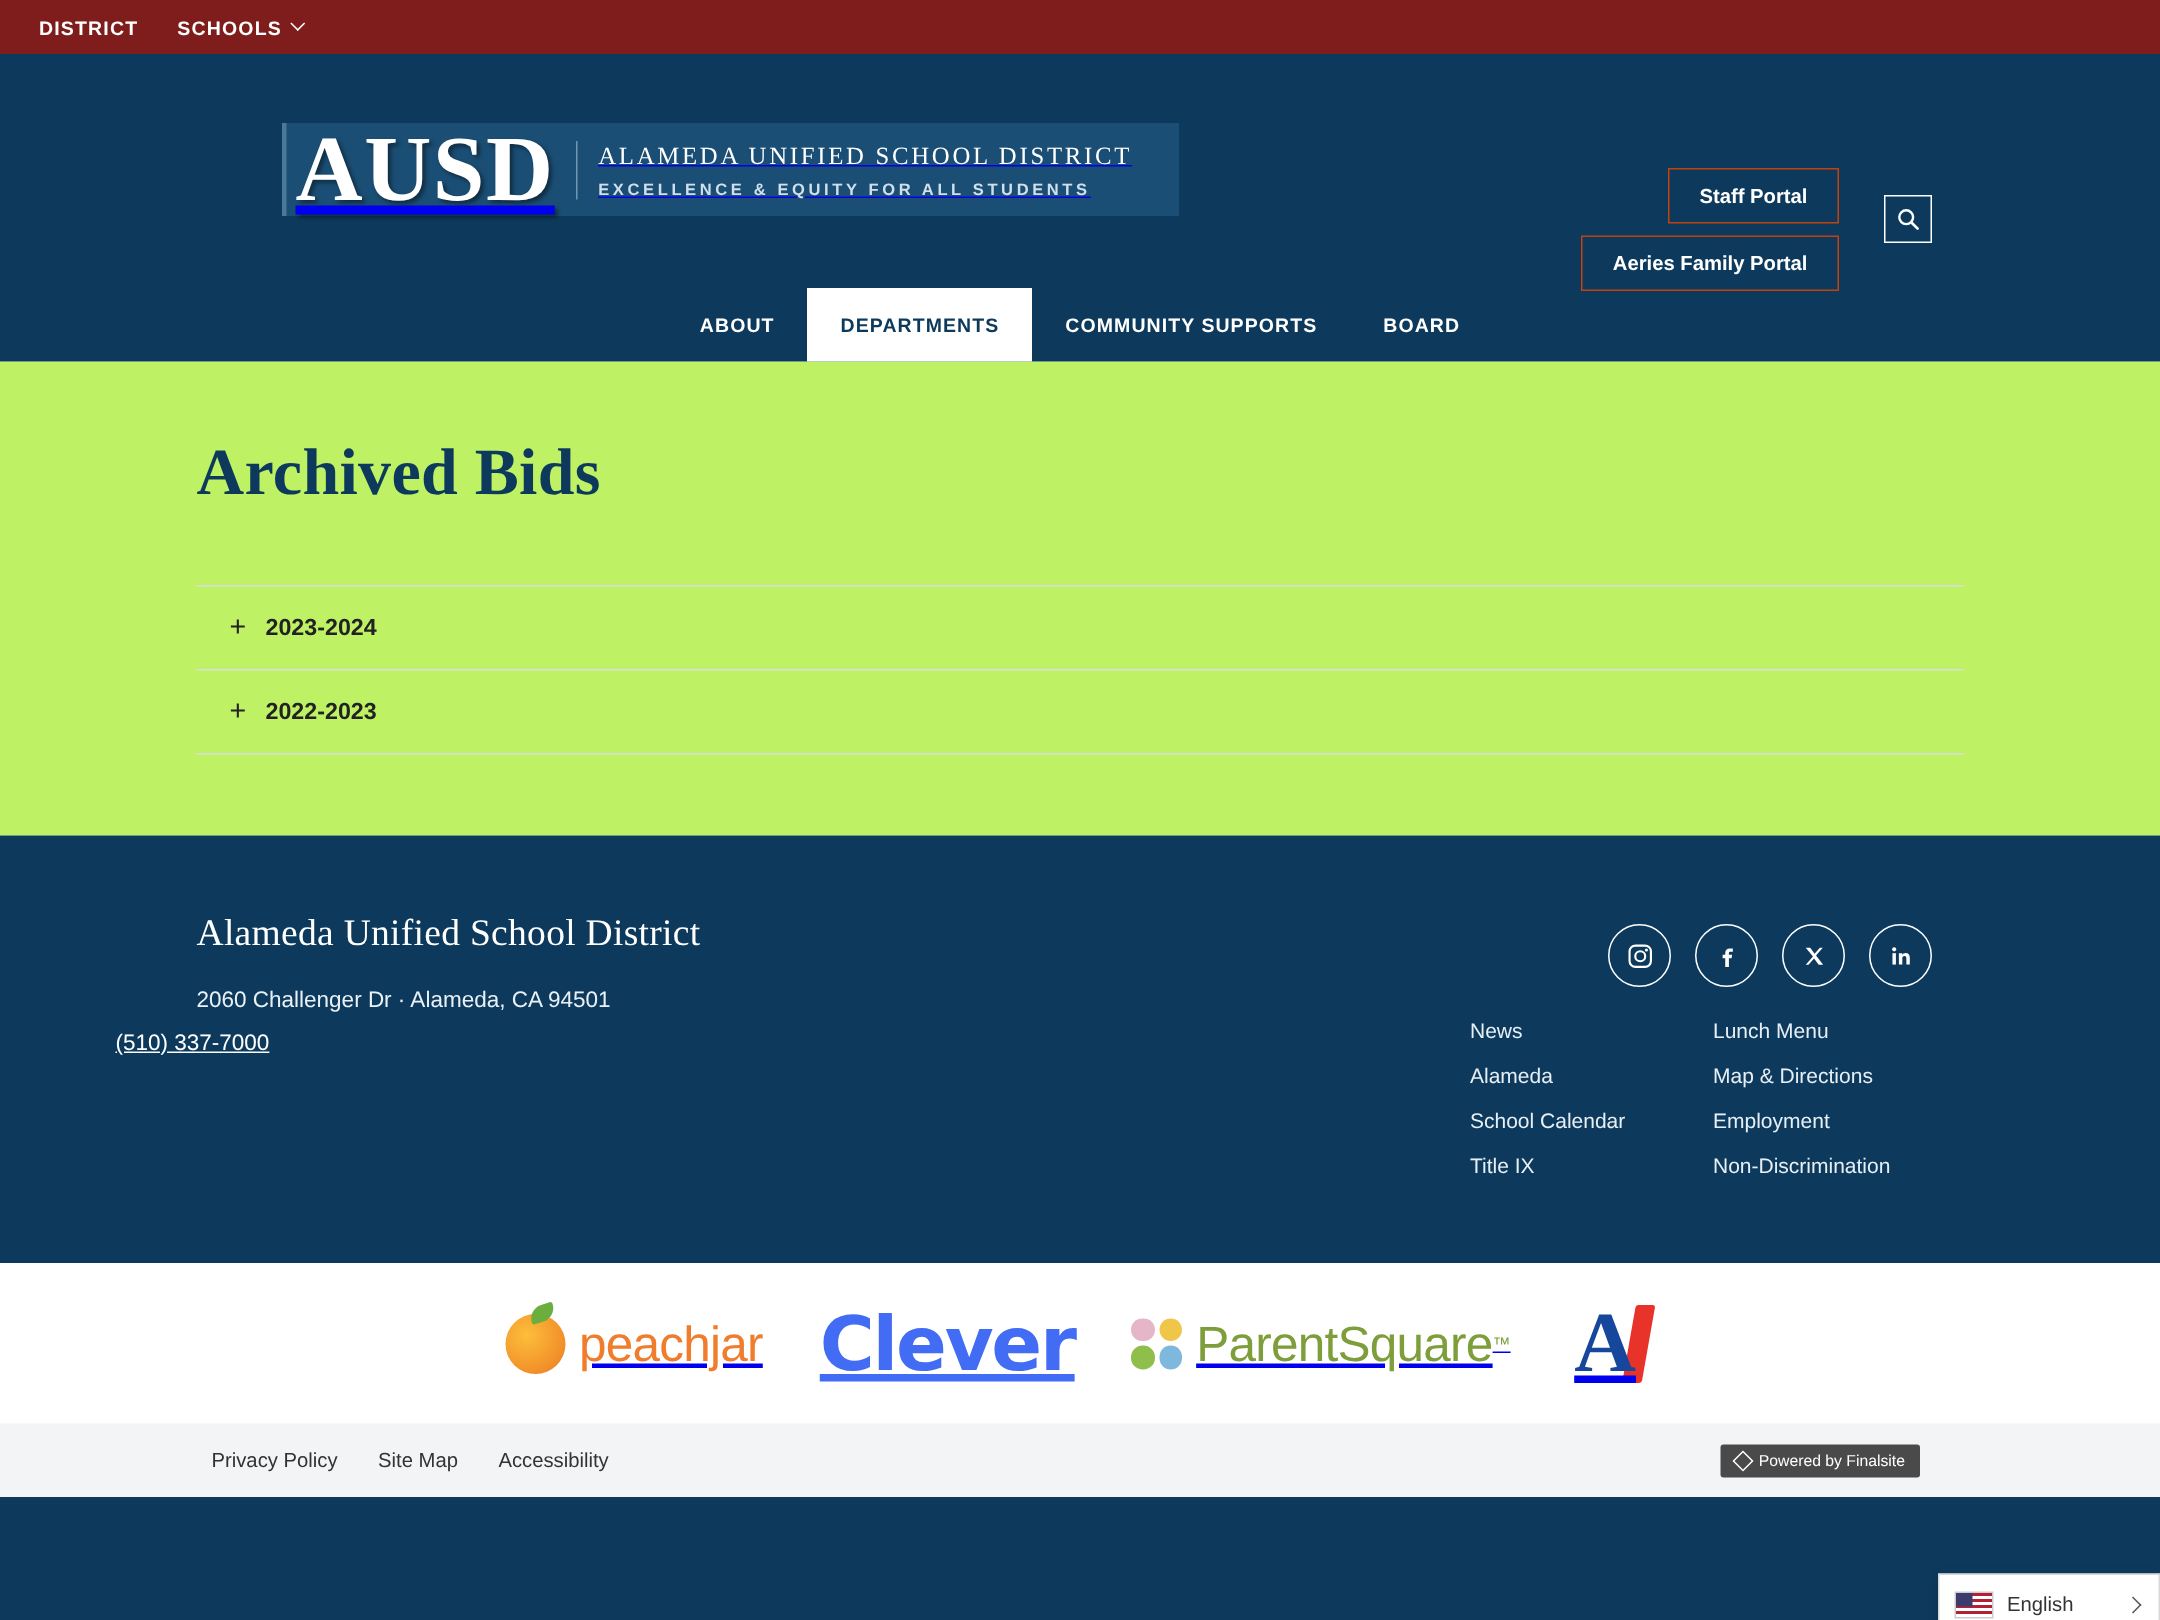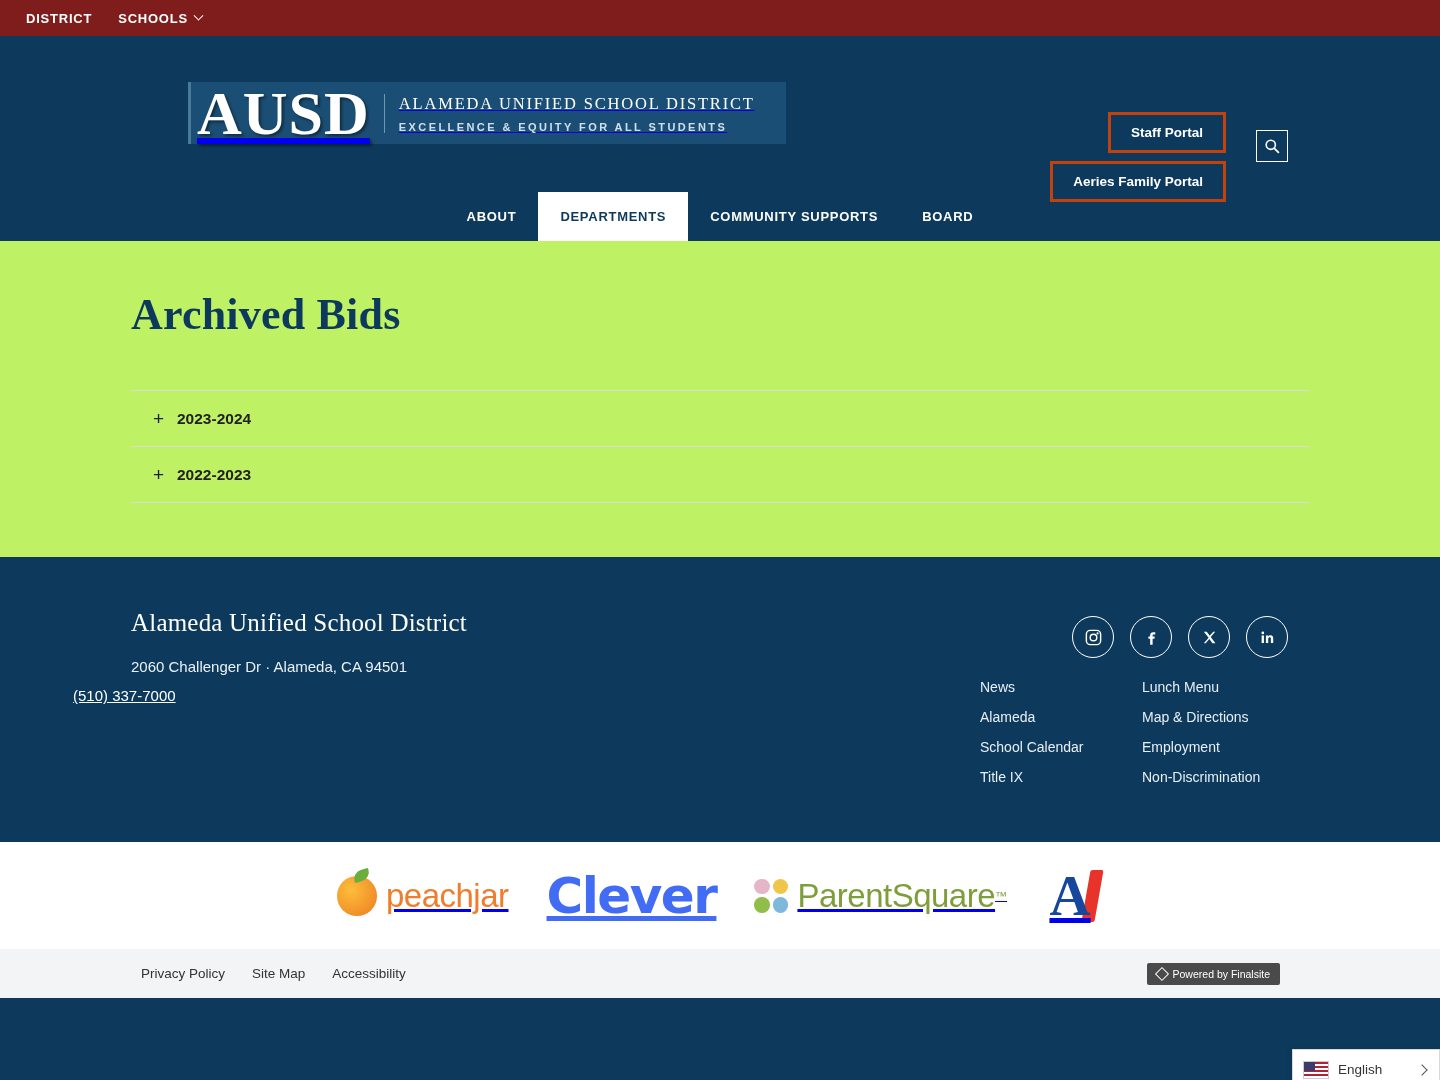--- a/index.html
+++ b/index.html
@@ -50,21 +50,21 @@
   .logo-line2 {
     font-size: 11px; color: #cfe0ec; letter-spacing: .22em; margin-top: 7px;
     font-weight: 600; white-space: nowrap;
   }
 
   .portal-btns {
     position: absolute; right: 214px; top: 76px;
     display: flex; flex-direction: column; align-items: flex-end; gap: 8px;
   }
   .portal-btn {
-    border: 3px solid #c2410c; color: #ffffff; background: transparent;
+    border: 1px solid #c2410c; color: #ffffff; background: transparent;
     font-size: 13.5px; font-weight: 700; padding: 10px 20px; cursor: pointer;
     white-space: nowrap;
   }
   .search-btn {
     position: absolute; right: 152px; top: 94px;
     width: 32px; height: 32px; border: 1px solid #ffffff; background: transparent;
     cursor: pointer; display: flex; align-items: center; justify-content: center;
   }
   .search-btn svg { display: block; }
 
@@ -255,21 +255,21 @@
       <div class="acc-item">
         <span class="acc-plus">+</span>
         <span class="acc-label">2022-2023</span>
       </div>
     </div>
   </div>
 
   <div class="footer">
     <div class="f-name">Alameda Unified School District</div>
     <div class="f-addr">2060 Challenger Dr · Alameda, CA  94501</div>
-    <div style="padding-left:73px;">
+    <div style="padding-left:55px;margin-left:22px;">
       <a class="f-phone" style="padding-left:0;" href="#">(510) 337-7000</a>
     </div>
 
     <div class="social">
       <a class="soc" href="#">
         <svg width="19" height="19" viewBox="0 0 24 24">
           <rect x="3" y="3" width="18" height="18" rx="5" fill="none" stroke="#fff" stroke-width="1.8"></rect>
           <circle cx="12" cy="12" r="4.2" fill="none" stroke="#fff" stroke-width="1.8"></circle>
           <circle cx="17.2" cy="6.8" r="1.3" fill="#fff"></circle>
         </svg>

